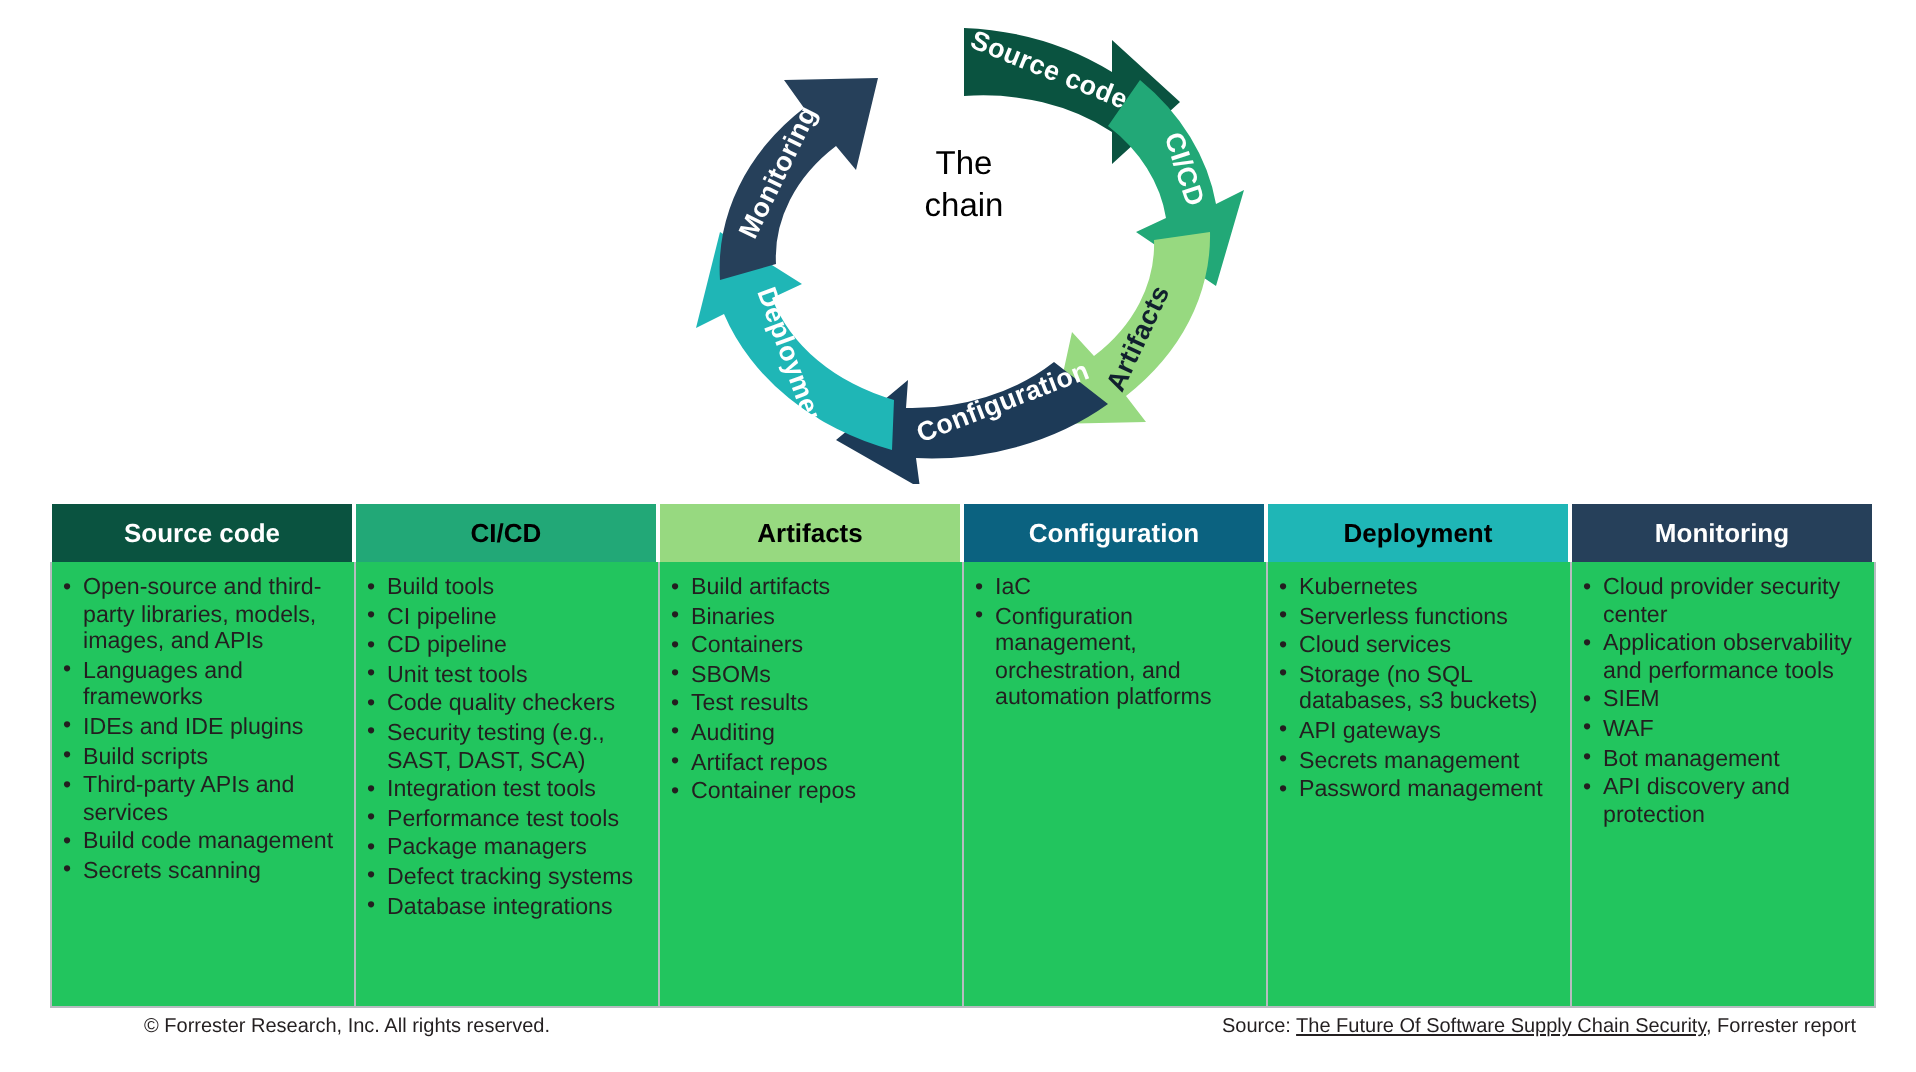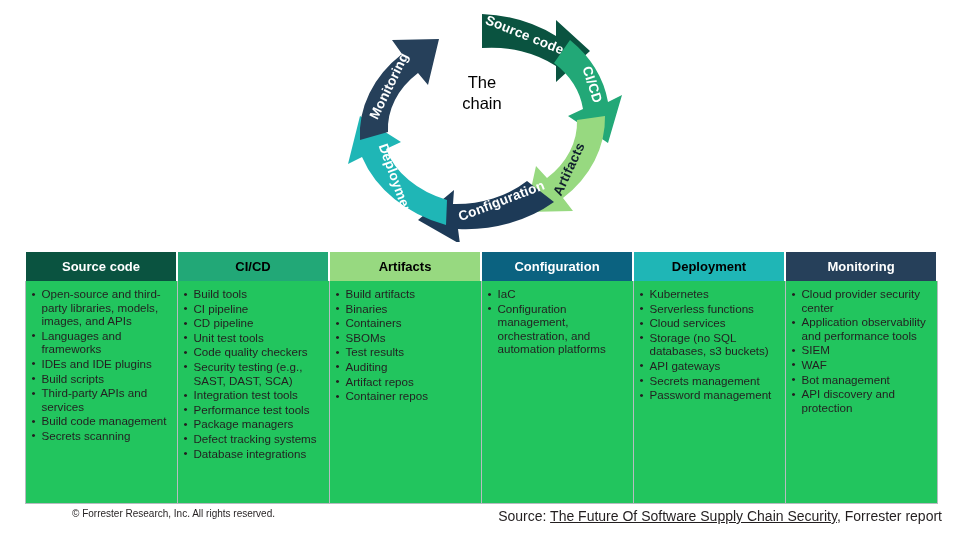--- a/index.html
+++ b/index.html
@@ -120,23 +120,23 @@
     position: absolute;
     left: 32px;
     top: 0;
     font-size: 10px;
     color: #231f20;
     white-space: nowrap;
     margin-left: 40px;
   }
   #source-line {
     position: absolute;
-    right: 16px;
+    right: 30px;
     top: 0;
-    font-size: 14px;
+    font-size: 10px;
     color: #231f20;
     white-space: nowrap;
   }
   #source-link {
     text-decoration: underline;
     color: #231f20;
   }
 </style>
 </head>
 <body>

